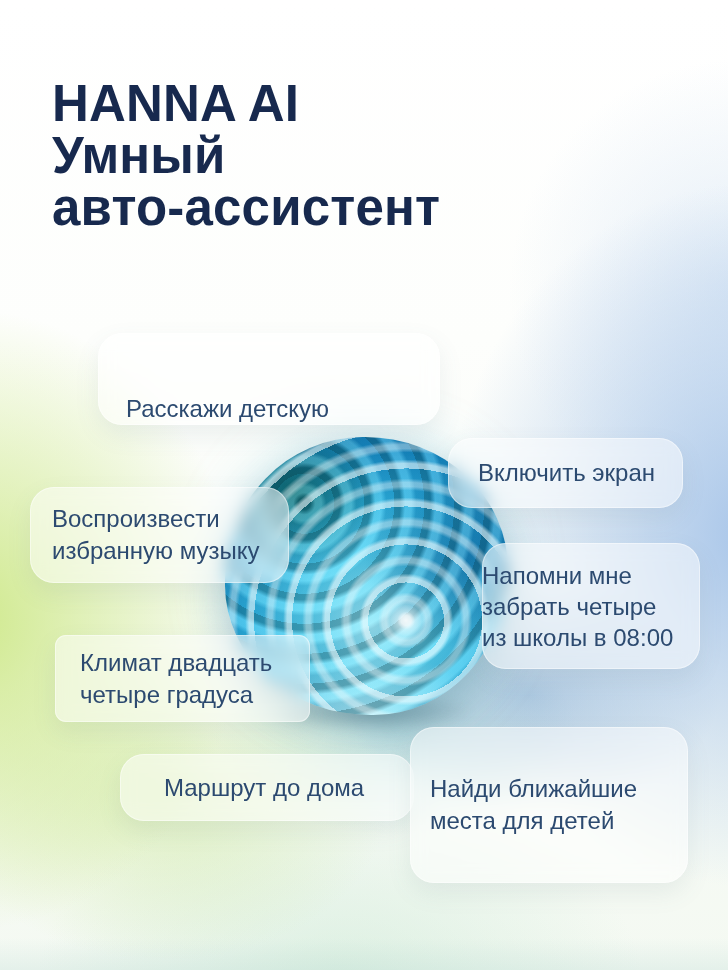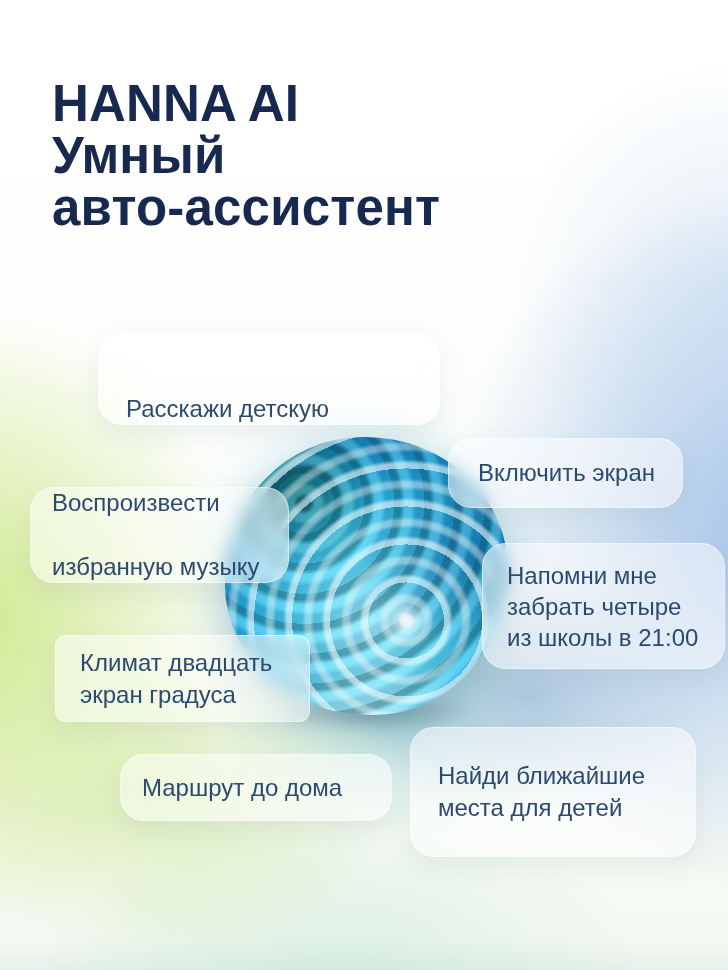--- a/index.html
+++ b/index.html
@@ -58,25 +58,25 @@
     background:rgba(255,255,255,0.50);
     border-radius:24px;
     box-shadow:0 10px 24px rgba(90,120,130,0.10), inset 0 0 0 1px rgba(255,255,255,0.45);
     -webkit-backdrop-filter:blur(8px);backdrop-filter:blur(8px);
     color:#2c4a70;font-size:24px;line-height:32px;font-weight:400;
   }
   .bubble .line{white-space:nowrap;}
 
   .b1{left:98px; top:333px;width:314px;height:92px; padding-left:28px;justify-content:flex-end;}
   .b2{left:448px;top:412px;width:205px;height:70px; padding-left:30px;margin-top:26px;}
-  .b3{left:30px; top:487px;width:237px;height:96px; padding-left:22px;justify-content:space-between;}
-  .b4{left:482px;top:543px;width:218px;height:126px;padding-left:25px;line-height:31px;}
+  .b3{left:30px; top:487px;width:237px;height:96px; padding-left:22px;}
+  .b4{left:482px;top:543px;width:218px;height:126px;line-height:31px;}
   .b5{left:55px; top:635px;width:230px;height:87px; padding-left:25px;border-radius:11px;}
-  .b6{left:120px;top:754px;width:250px;height:67px; padding-left:22px;}
-  .b7{left:410px;top:727px;width:258px;height:130px;padding-left:28px;line-height:32px;}
+  .b6{left:120px;top:754px;width:250px;height:67px; padding-left:44px;}
+  .b7{left:410px;top:727px;width:258px;height:156px;padding-left:20px;line-height:32px;}
 </style>
 </head>
 <body>
 
 <div class="backdrop"></div>
 <div class="bottom-band"></div>
 
 <div class="title">
   <div class="brand">HANNA AI</div>
   <div class="sub">Умный</div>
@@ -95,26 +95,26 @@
 </div>
 
 <div class="bubble b3">
   <div class="line">Воспроизвести</div>
   <div class="line">избранную музыку</div>
 </div>
 
 <div class="bubble b4">
   <div class="line">Напомни мне</div>
   <div class="line">забрать четыре</div>
-  <div class="line">из школы в 21:00</div>
+  <div class="line">из школы в 08:00</div>
 </div>
 
 <div class="bubble b5">
   <div class="line">Климат двадцать</div>
-  <div class="line">экран градуса</div>
+  <div class="line">четыре градуса</div>
 </div>
 
 <div class="bubble b6">
   <div class="line">Маршрут до дома</div>
 </div>
 
 <div class="bubble b7">
   <div class="line">Найди ближайшие</div>
   <div class="line">места для детей</div>
 </div>

